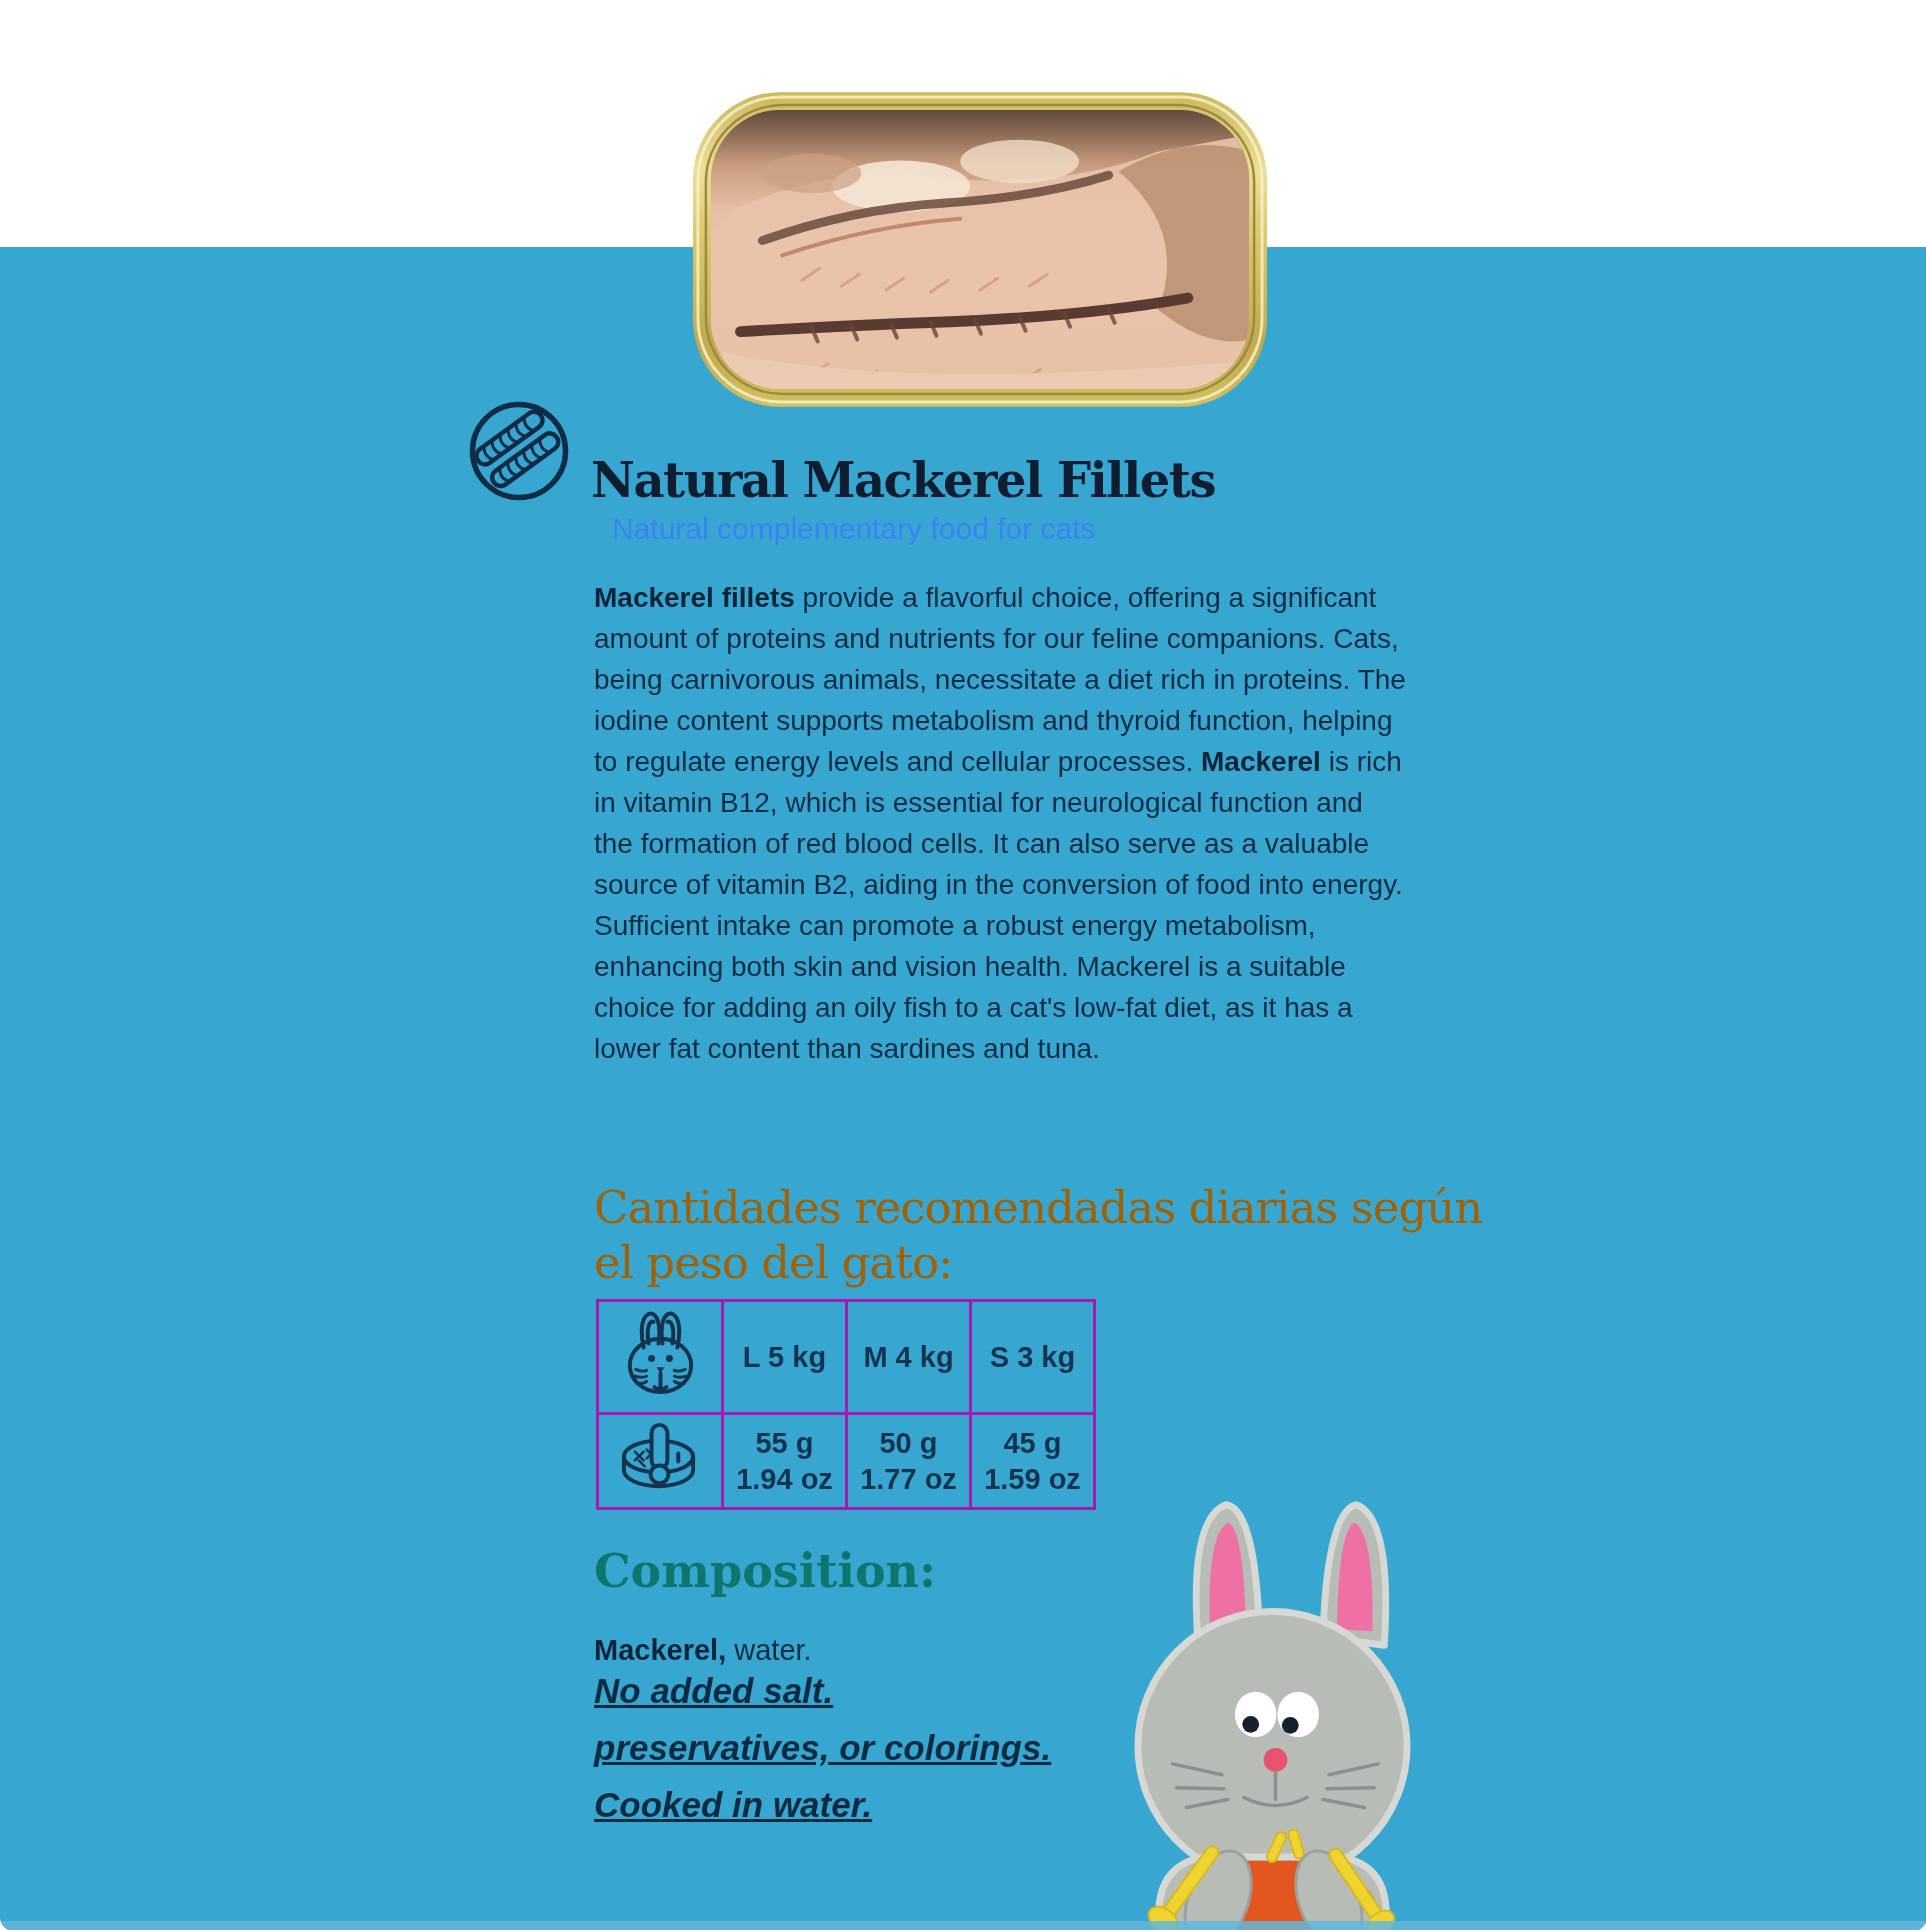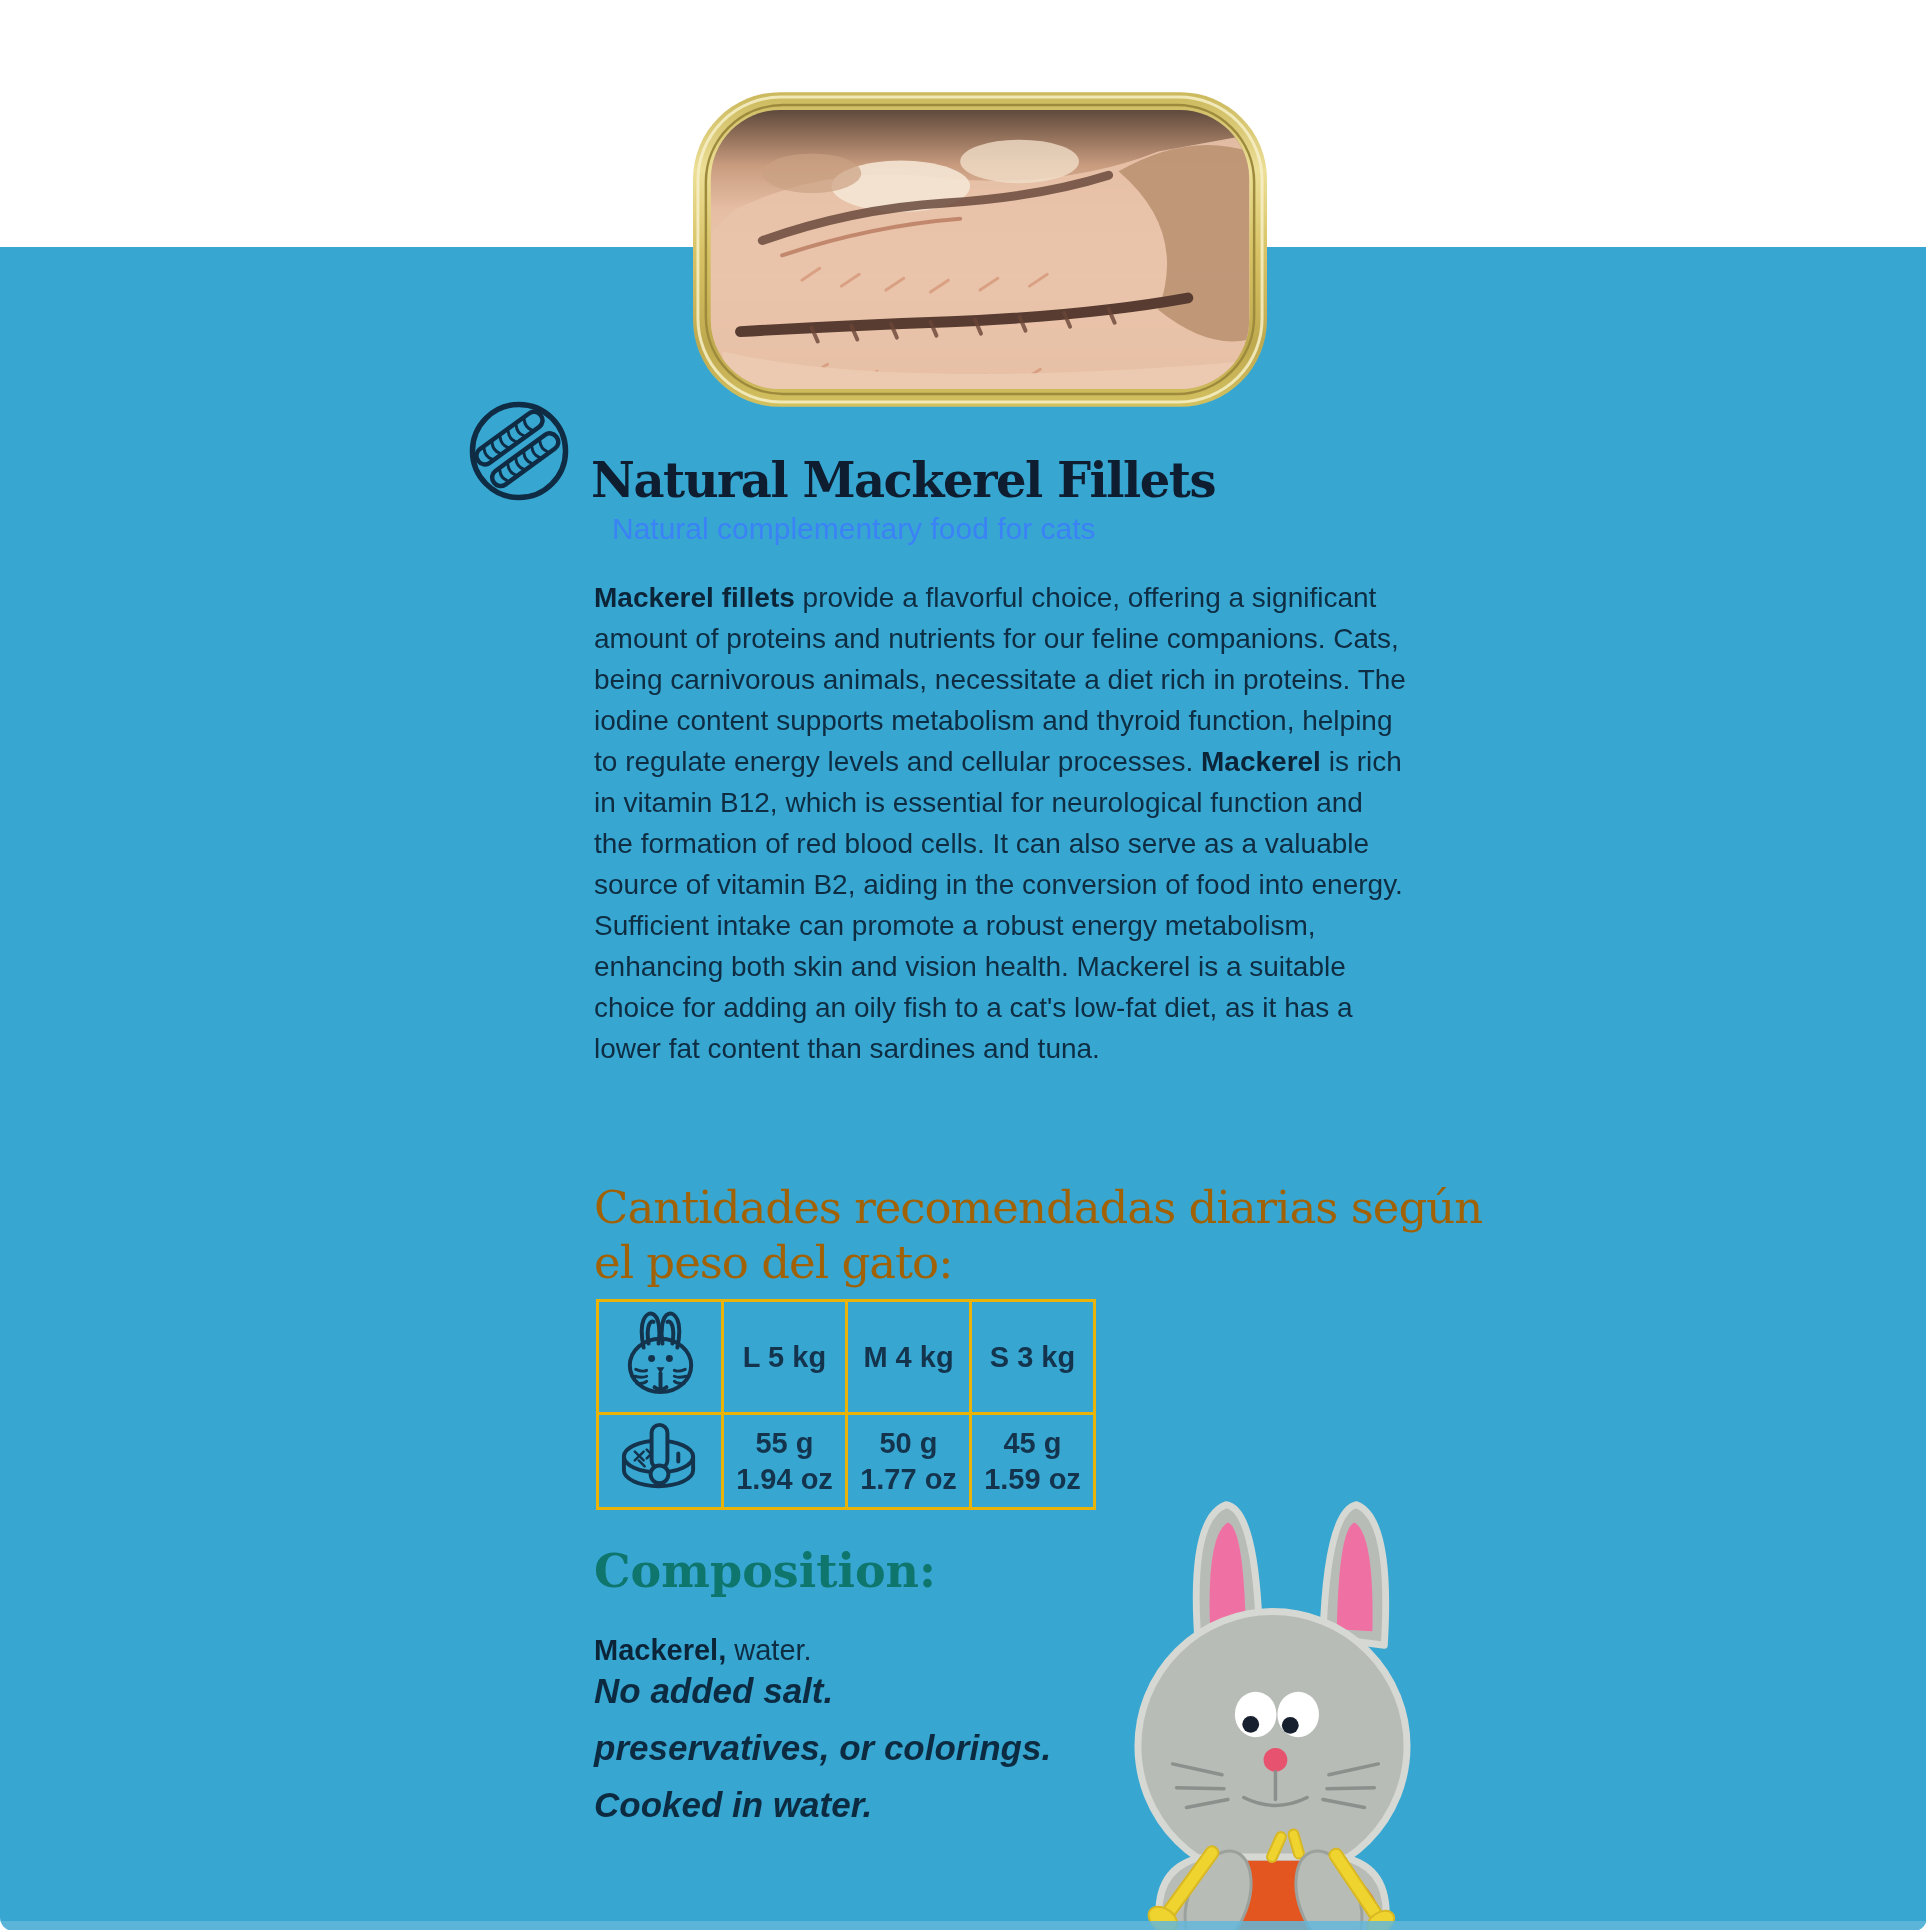--- a/index.html
+++ b/index.html
@@ -20,35 +20,35 @@
   .desc{position:absolute;left:594px;top:577px;width:812px;margin:0;
         font-size:28px;line-height:41px;color:#0e2c42;}
   .desc b{font-weight:700;color:#0b2438;}
 
   .feeding-heading{position:absolute;left:594px;top:1180px;width:891px;margin:0;
         font-family:"DejaVu Serif",serif;font-weight:400;font-size:45px;line-height:55px;
         letter-spacing:-1px;color:#a16207;}
 
   .amounts-table{position:absolute;left:596px;top:1299px;border-collapse:collapse;
         color:#14344d;font-size:29px;text-align:center;}
-  .amounts-table td{border:3px solid #eab308;padding:0;}
+  .amounts-table td{border:3px solid #a21caf;padding:0;}
   .amounts-table .c-icon{width:122px;}
   .amounts-table .c-val{width:121px;font-weight:700;}
   .amounts-table tr.r-head td{height:110px;}
   .amounts-table tr.r-data td{height:92px;}
   .amounts-table .oz{font-weight:700;line-height:36px;text-align:center;}
   .amounts-table .g{font-weight:700;line-height:36px;}
 
   .comp-heading{position:absolute;left:594px;top:1544px;margin:0;
         font-family:"DejaVu Serif",serif;font-weight:700;font-size:46px;color:#0f766e;}
   .ingredients{position:absolute;left:594px;top:1634px;margin:0;
         font-size:29px;color:#0e2c42;}
   .ingredients b{font-weight:700;color:#0b2438;}
   .claims{position:absolute;left:594px;top:1662px;width:614px;
-        font-size:35px;line-height:57px;font-weight:700;font-style:italic;color:#0c2a40;}
+        font-size:35px;line-height:57px;font-weight:700;font-style:italic;color:#0c2a40;text-decoration:underline;}
 
   .cat-illustration{position:absolute;left:1107px;top:1477px;width:327px;height:465px;}
 </style>
 </head>
 <body>
 
 <div class="page">
   <div class="blue-area"></div>
 
   <div class="tin-photo">

